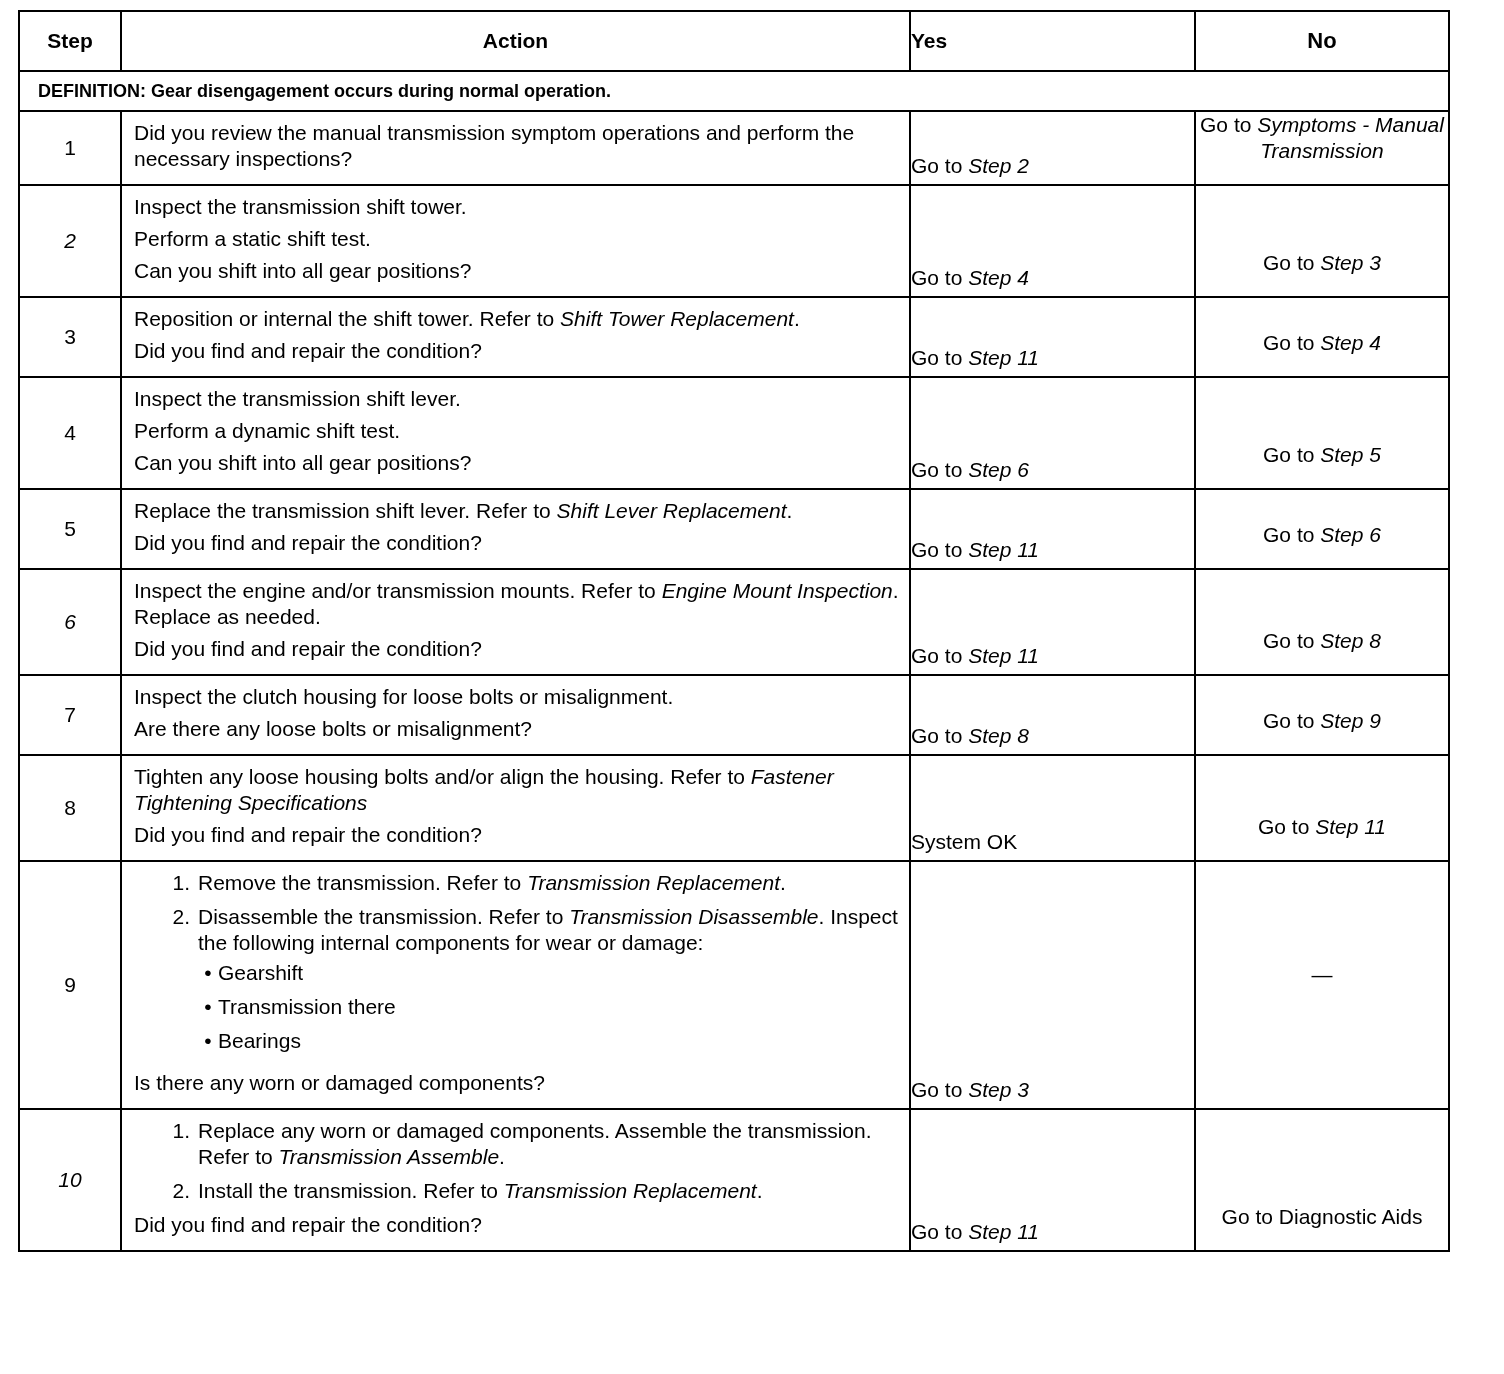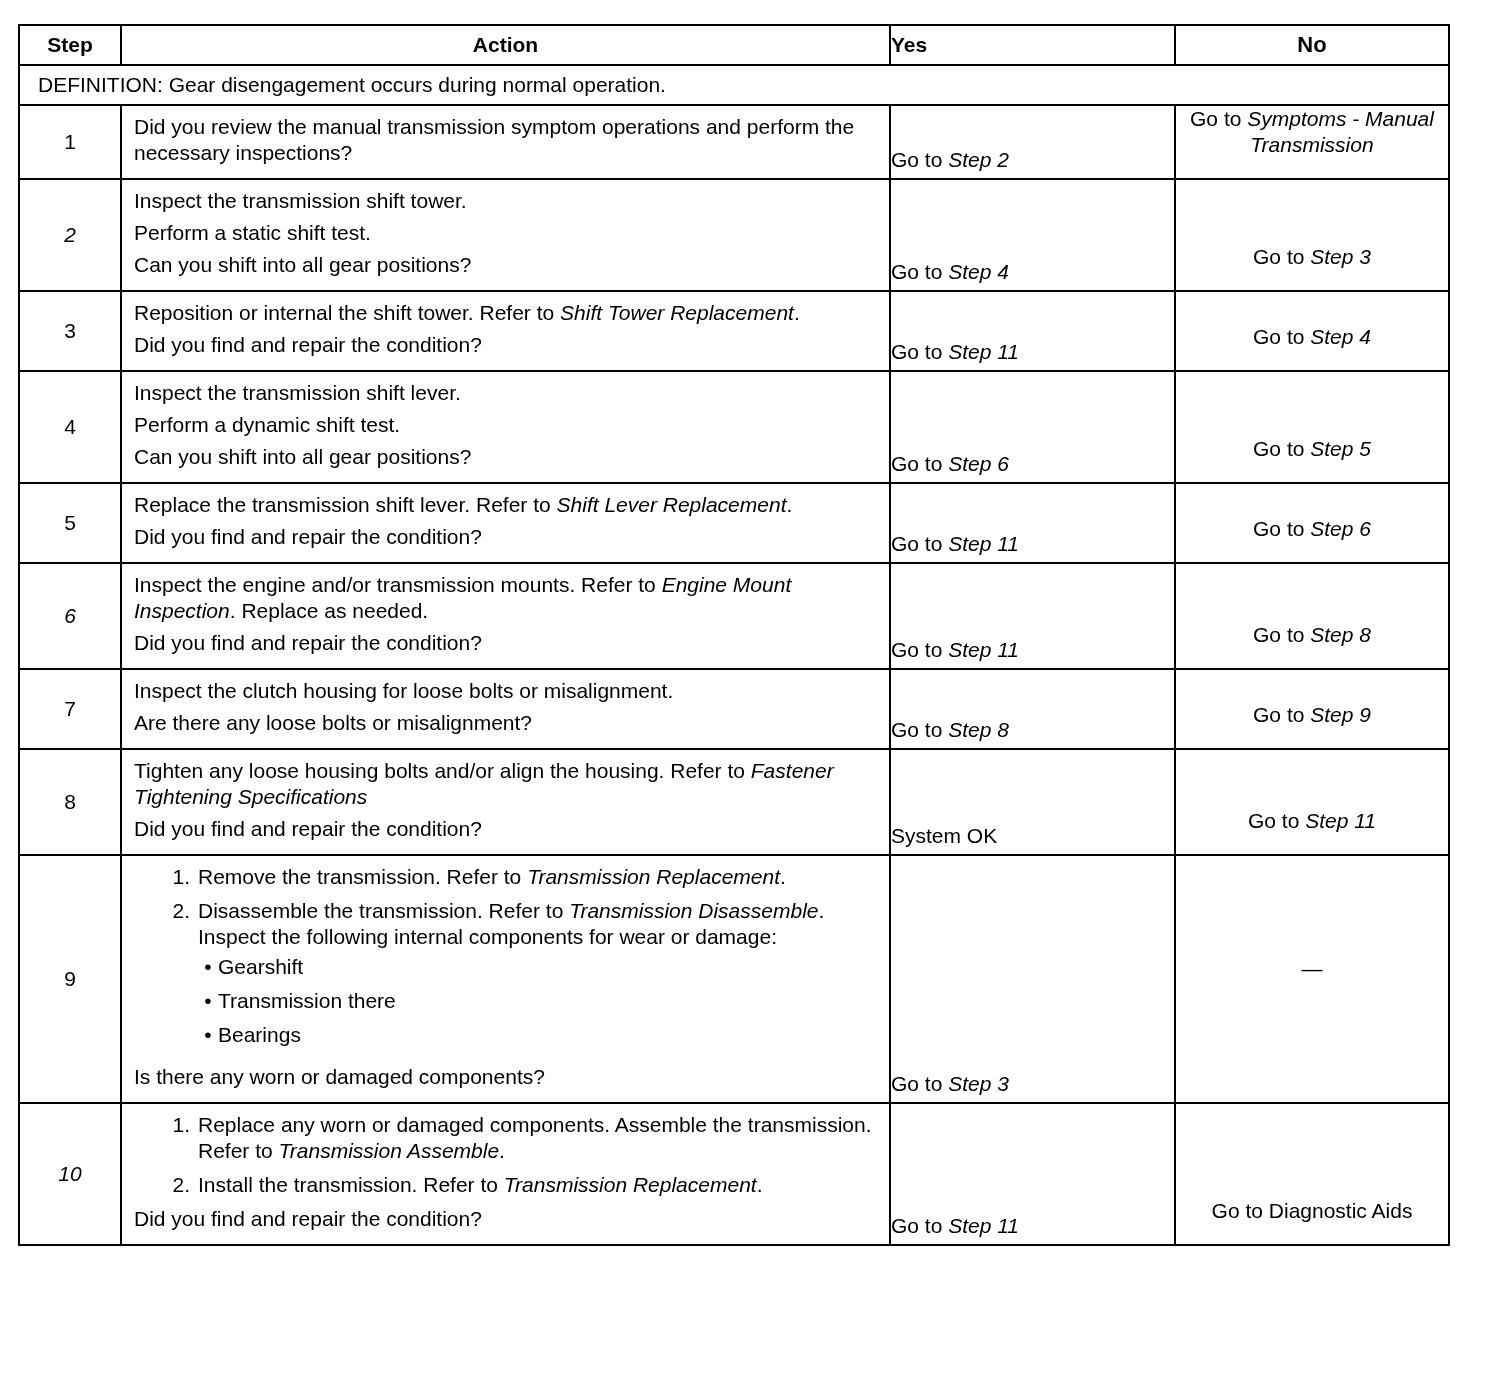--- a/index.html
+++ b/index.html
@@ -1,47 +1,47 @@
 <!DOCTYPE html>
 <html><head>
 <meta charset="utf-8">
 <style>
   html, body { margin: 0; padding: 0; background: #ffffff; }
   body { width: 1504px; height: 1374px; position: relative; overflow: hidden;
          font-family: "Liberation Sans", sans-serif; color: #000; }
-  #doc { position: absolute; left: 18px; top: 24px; width: 1432px; }
+  #doc { position: absolute; left: 18px; top: 10px; width: 1432px; }
   table { border-collapse: collapse; width: 1432px; table-layout: fixed; }
   td, th { border: 2px solid #000; padding: 0; vertical-align: middle; }
   th { font-weight: bold; font-size: 22px; height: 34px; text-align: center; }
   .c-step { width: 100px; text-align: center; font-size: 21px; }
   .c-step.it { font-style: italic; }
   .c-action { width: 763px; font-size: 21px; padding: 4px 10px 6px 12px; line-height: 26px; }
   .c-yes { width: 283px; text-align: left; font-size: 21px; vertical-align: bottom; padding-bottom: 6px; }
   .c-no { text-align: center; font-size: 21px; vertical-align: bottom; padding-bottom: 20px; line-height: 26px; }
   .c-no.mid { vertical-align: middle; }
-  .def { font-size: 21px; padding: 6px 18px; height: 26px; }
+  .def { font-size: 18px; padding: 6px 18px; height: 26px; font-weight: bold; }
   .para { margin: 4px 0 6px 0; }
   .ol { margin: 4px 0 6px 0; padding: 0; list-style: none; }
   .ol li { display: flex; margin-bottom: 8px; }
   .ol .num { width: 56px; text-align: right; padding-right: 8px; flex: none; }
   .ol .body { flex: 1; }
   .ul { list-style: none; padding: 0; margin: 4px 0 0 0; }
   .ul li { display: flex; margin: 0 0 8px 0; }
   .ul .bul { width: 20px; text-align: center; flex: none; }
   i, em { font-style: italic; }
 </style>
 </head>
 <body>
 
 <div id="doc">
   <table>
     <thead>
       <tr>
         <th class="c-step">Step</th>
-        <th class="c-action" style="padding:2px">Action</th>
+        <th class="c-action" style="padding:12px">Action</th>
         <th class="c-yes" style="vertical-align:middle;padding:0">Yes</th>
         <th>No</th>
       </tr>
     </thead>
     <tbody id="tbody">
       <tr>
         <td colspan="4" class="def">DEFINITION: Gear disengagement occurs during normal operation.</td>
       </tr>
     <tr>
           <td class="c-step">1</td>

